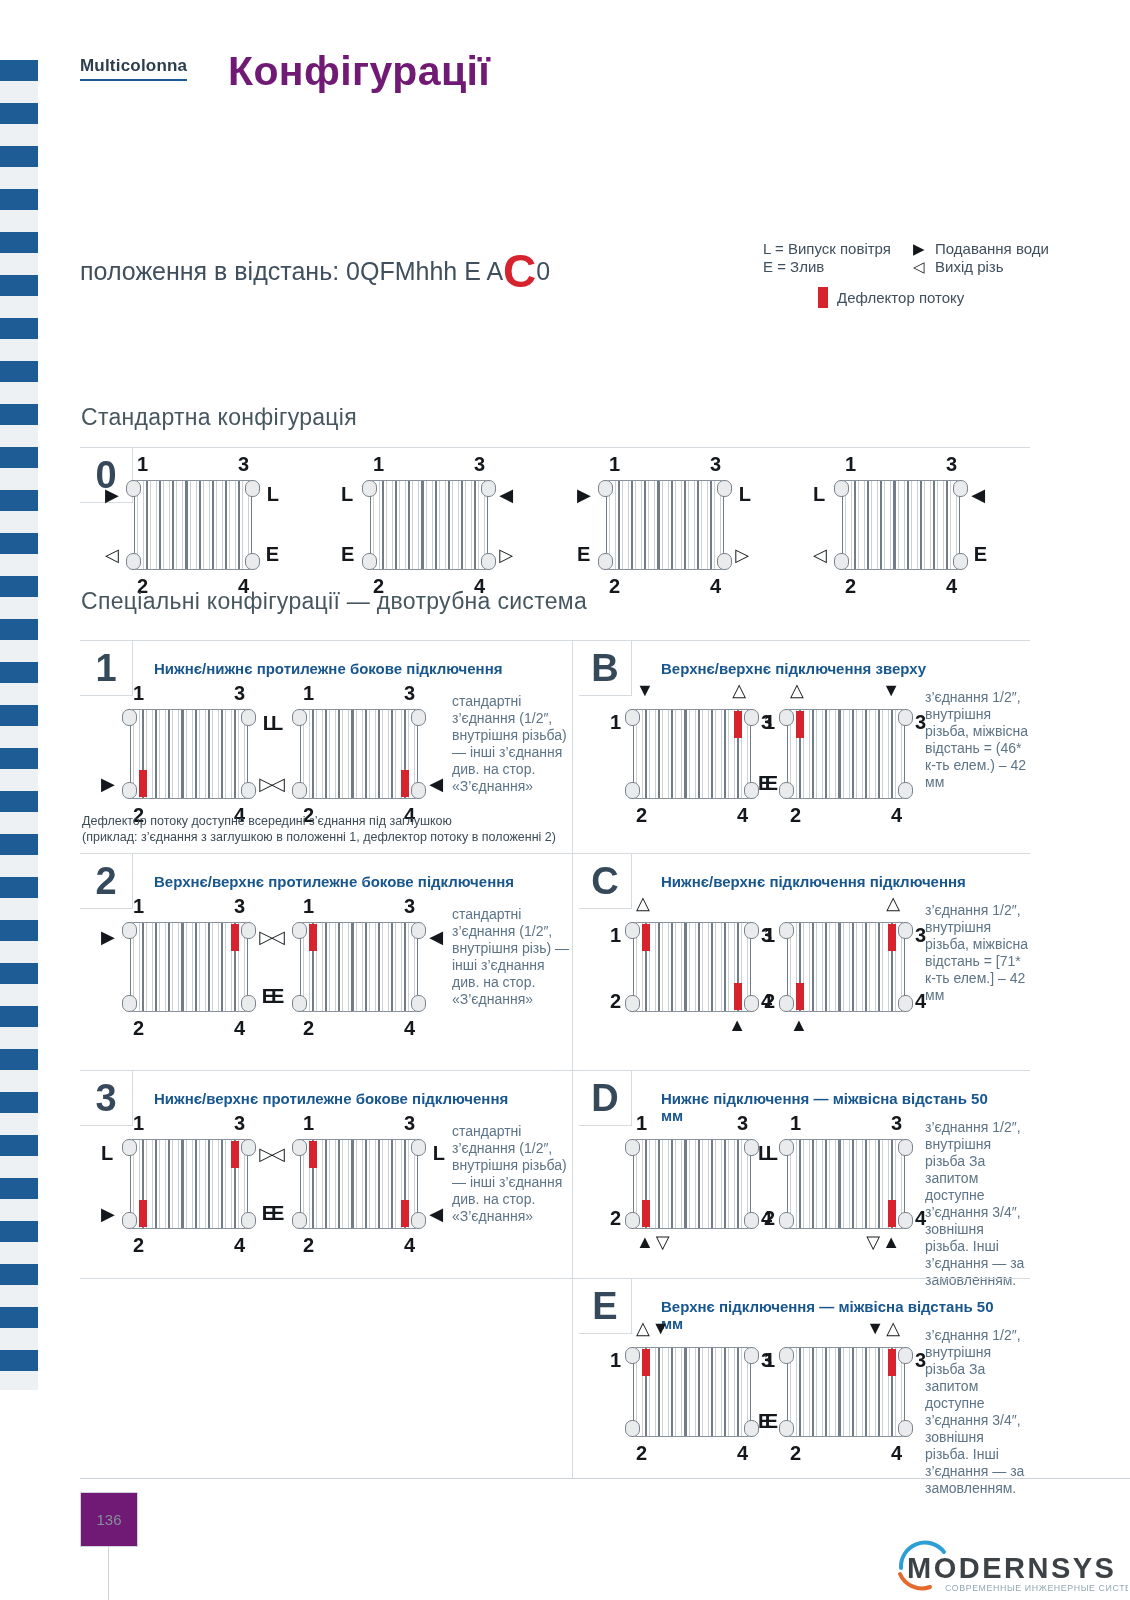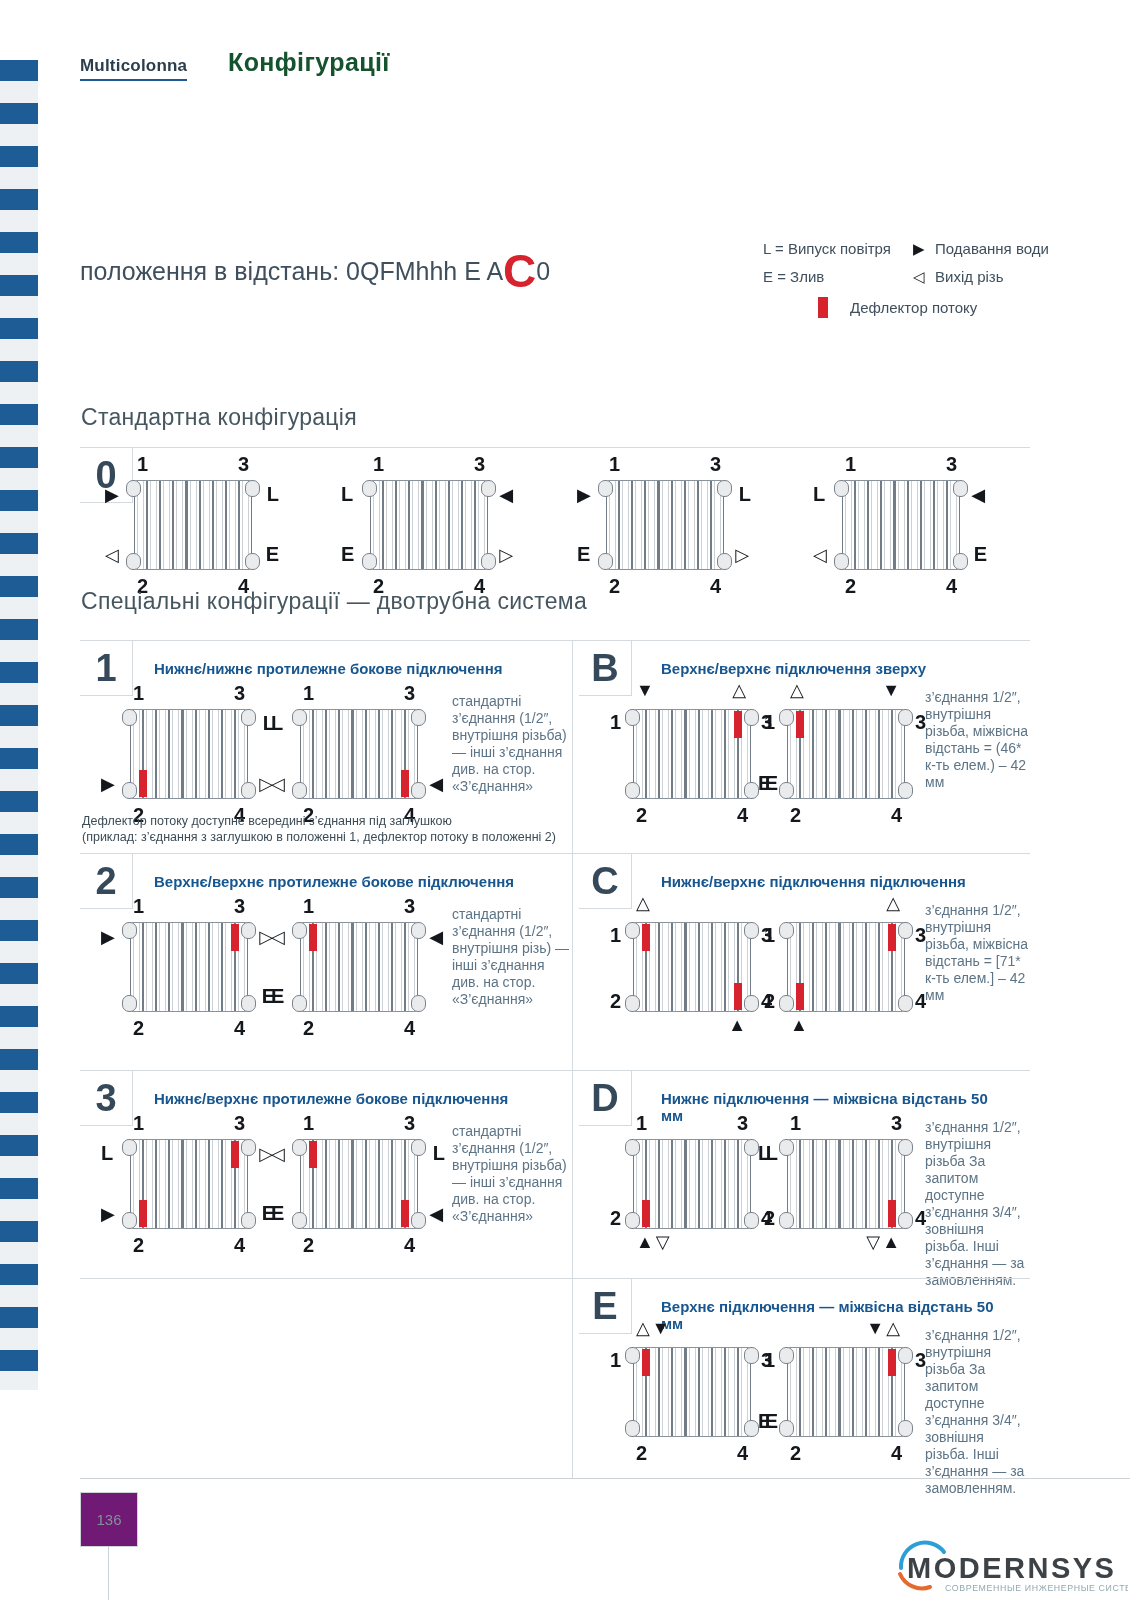--- a/index.html
+++ b/index.html
@@ -4,29 +4,29 @@
 <style>
   html,body{margin:0;padding:0}
   body{width:1130px;height:1600px;position:relative;background:#fff;overflow:hidden;
        font-family:"Liberation Sans",sans-serif;color:#3f4f5d}
   
   #stripes{position:absolute;left:0;top:60px;width:38px;height:1330px;
            background:repeating-linear-gradient(180deg,#1d5c95 0 21px,#eef1f3 21px 43px)}
   
   #brand{position:absolute;left:80px;top:56px;font-size:17px;font-weight:700;color:#2c3e4e;
          border-bottom:2px solid #1b5a95;padding-bottom:3px;letter-spacing:.2px}
-  #title{position:absolute;left:228px;top:48px;font-size:25px;font-weight:800;color:#14532d;letter-spacing:.4px}
+  #title{position:absolute;left:228px;top:48px;font-size:41px;font-weight:800;color:#701a75;letter-spacing:.4px}
   
   #article{position:absolute;left:80px;top:244px;font-size:25px;color:#3f4f5d;white-space:nowrap}
   #article .bigc{font-size:46px;font-weight:800;color:#d7232e;vertical-align:-7px}
   
   #legend{position:absolute;left:763px;top:240px;width:310px;font-size:15px;color:#3f4f5d}
-  .leg-grid{display:grid;grid-template-columns:150px auto;row-gap:10px}
+  .leg-grid{display:grid;grid-template-columns:150px auto;}
   .leg-ico{display:inline-block;width:22px;font-size:15px;color:#14181c}
-  .leg-defl{margin-top:11px;margin-left:55px;display:flex;align-items:center;gap:22px}
+  .leg-defl{margin-top:11px;margin-left:55px;display:flex;align-items:center;gap:9px}
   .defl-swatch{width:10px;height:21px;background:#d7232e;flex:0 0 auto}
   
   .sect-head{position:absolute;font-size:23px;color:#46565f;letter-spacing:.3px}
   #std-head{left:81px;top:404px}
   #special-head{left:81px;top:588px}
   #hr-std{position:absolute;left:80px;top:447px;width:950px;height:1px;background:#d5dade}
   
   #row0{position:absolute;left:80px;top:448px;width:950px;height:150px}
   #row0-rads{position:absolute;left:24px;top:-2px;width:884px;display:flex;justify-content:space-between}
   #row0 .radwrap{position:relative;flex:0 0 176px}

